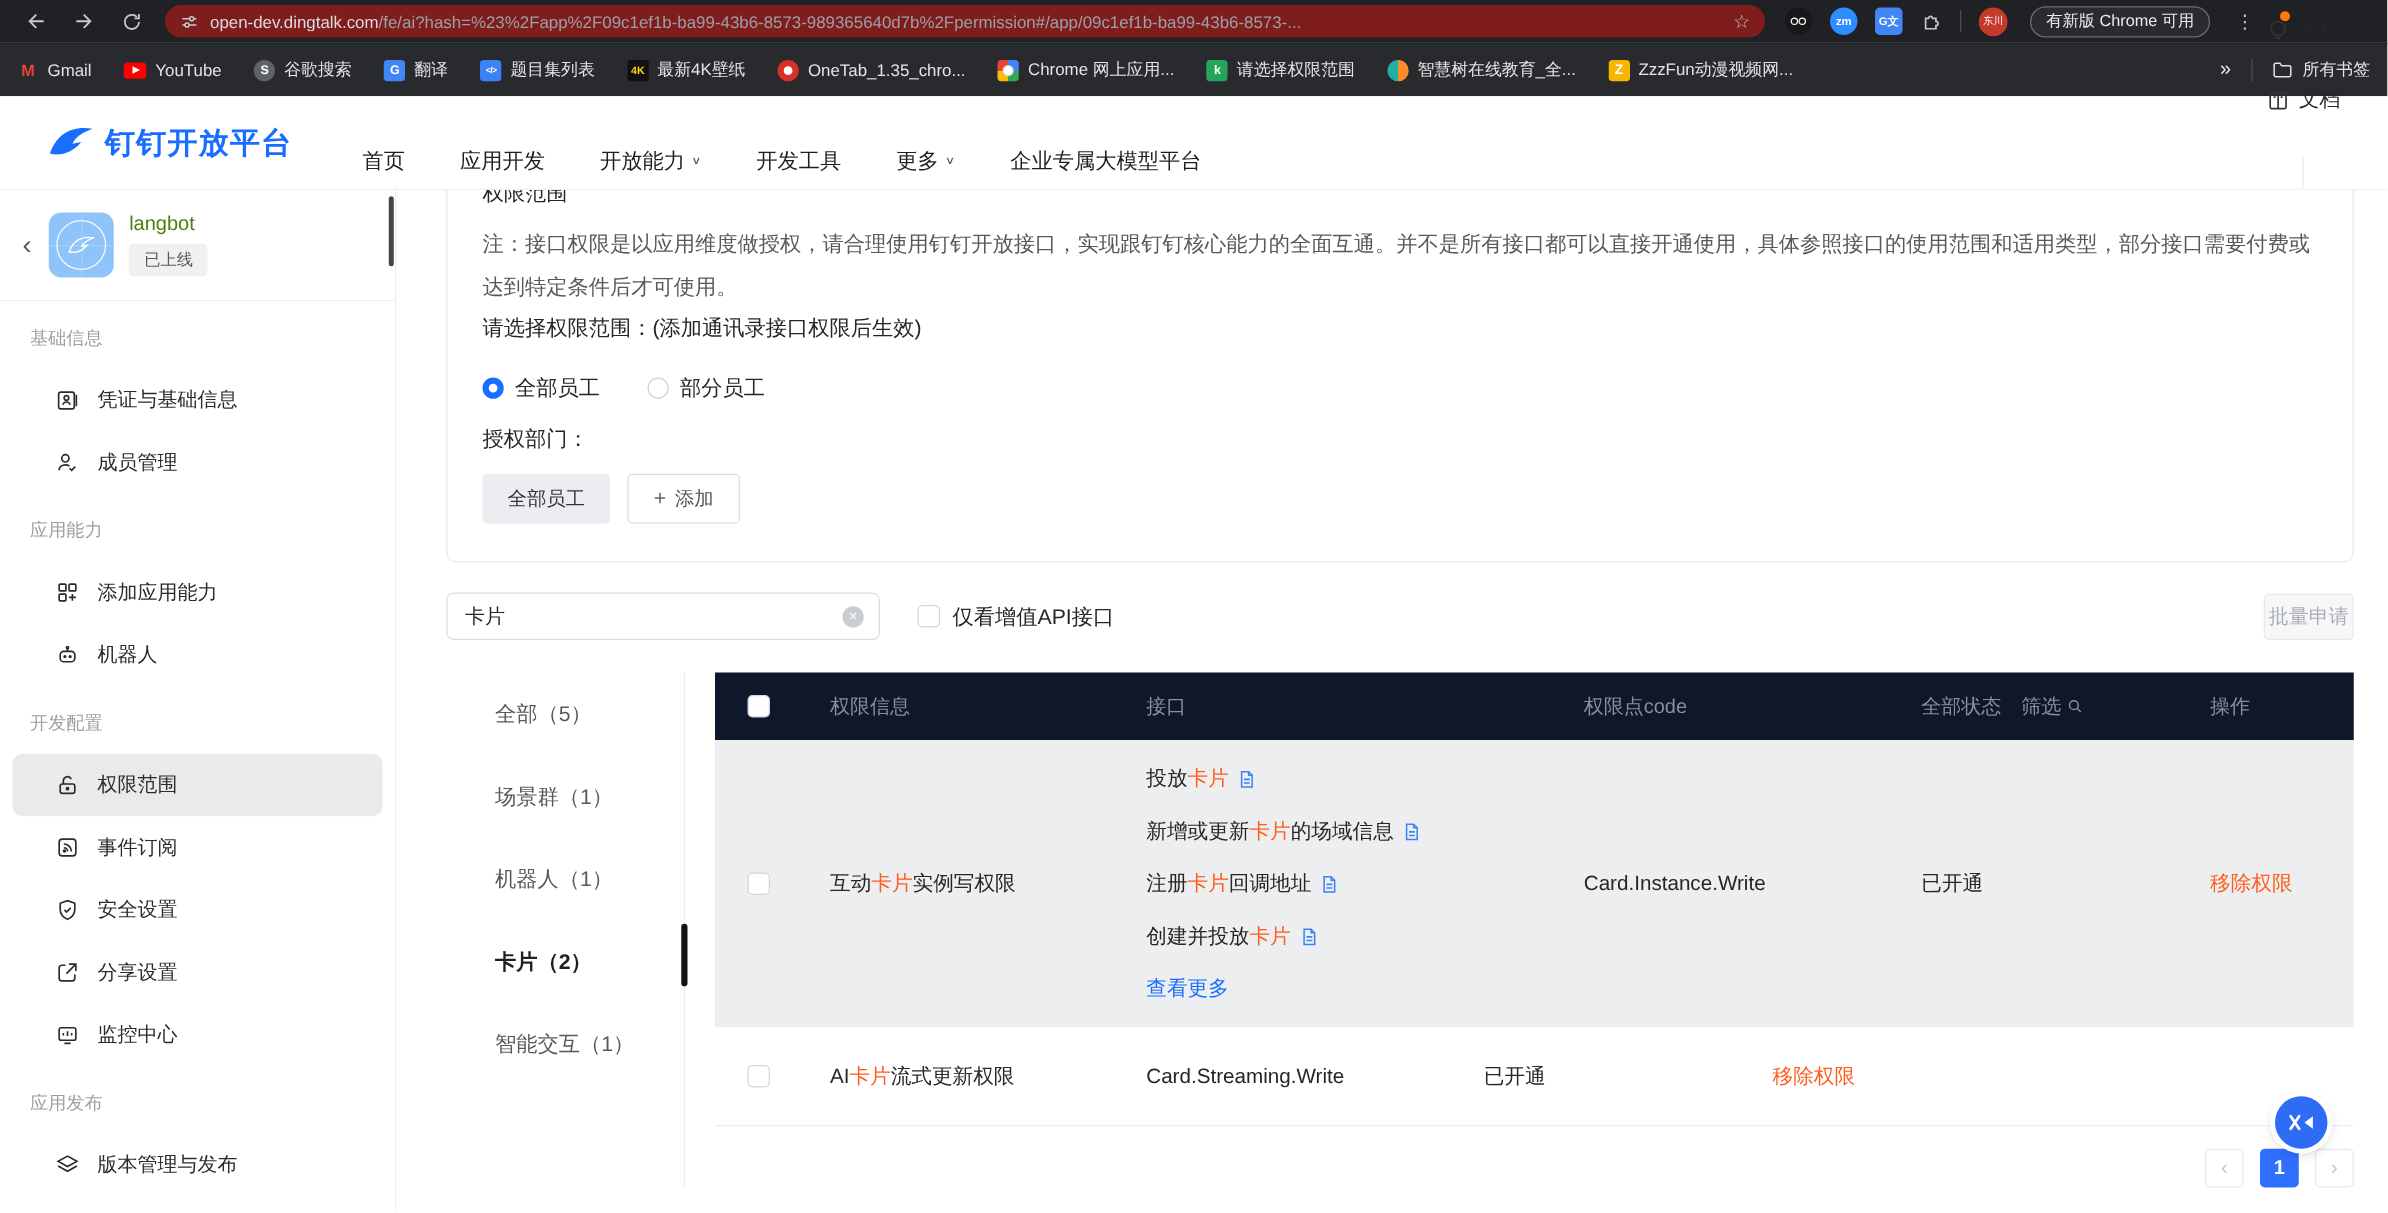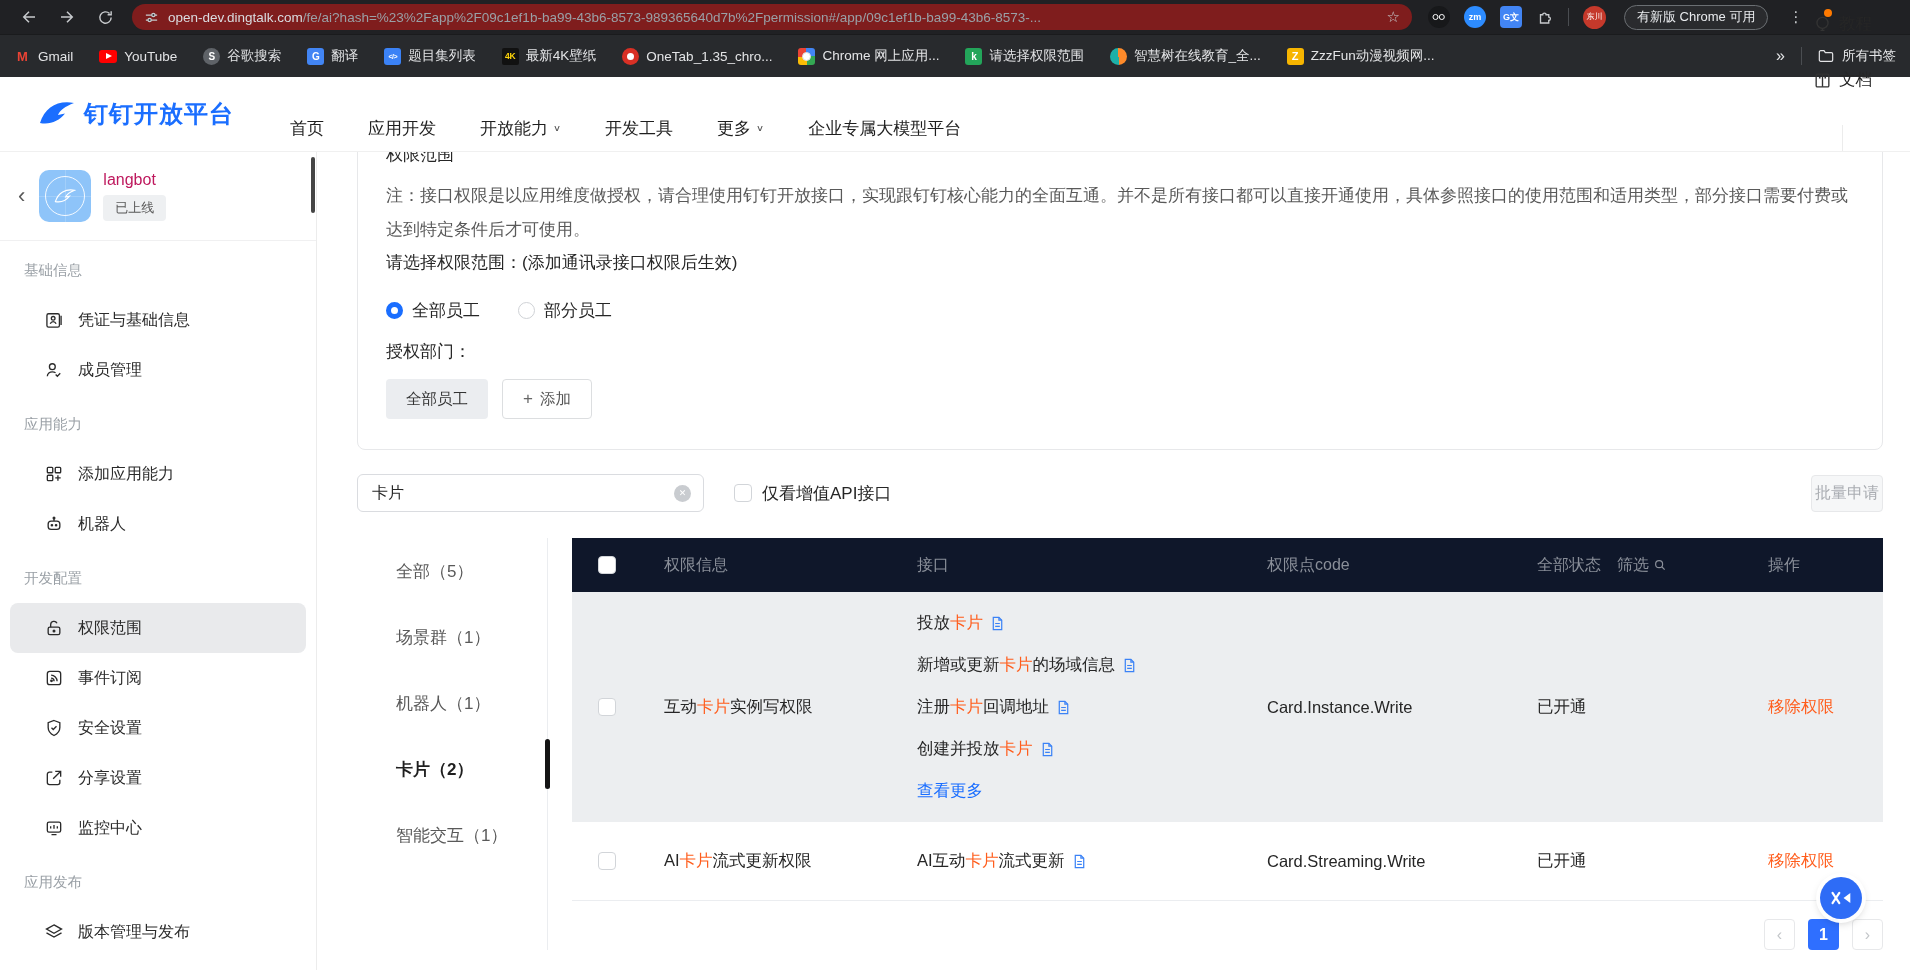--- a/index.html
+++ b/index.html
@@ -68,21 +68,21 @@
   .sidebar { width:317px; background:#fff; border-right:1px solid #ececec; position:relative; flex:0 0 auto; }
   .sb-scroll-thumb { position:absolute; right:1px; top:5px; width:4px; height:56px; background:#454545; border-radius:2px; }
   .app-head { display:flex; align-items:center; gap:12px; padding:18px 14px 18px 18px; border-bottom:1px solid #f0f0f1; }
   .back-chevron { color:#595959; font-size:22px; line-height:1; margin-right:2px; }
   .app-avatar { width:52px; height:52px; border-radius:10px; background:#8ec4f9; display:flex; align-items:center; justify-content:center; position:relative; overflow:hidden; }
   .app-avatar::before { content:""; position:absolute; inset:0; background:
       linear-gradient(rgba(255,255,255,.18),rgba(255,255,255,.18)) 50% 0/1px 100% no-repeat,
       linear-gradient(rgba(255,255,255,.18),rgba(255,255,255,.18)) 0 50%/100% 1px no-repeat; }
   .app-avatar-ring { width:40px; height:40px; border:1.4px solid rgba(255,255,255,.9); border-radius:50%; display:flex; align-items:center; justify-content:center; }
   .app-meta { display:flex; flex-direction:column; gap:6px; }
-  .app-name { font-size:16px; color:#be185d; }
+  .app-name { font-size:16px; color:#4d7c0f; }
   .app-status { background:#eef0f2; color:#595959; font-size:13px; border-radius:4px; padding:4px 12px; align-self:flex-start; }
   .group-label { height:50px; display:flex; align-items:center; padding-left:24px; color:#9aa0a6; font-size:14.5px; margin-top:4px; }
   .side-item { height:50px; margin:0 10px; border-radius:8px; display:flex; align-items:center; gap:14px; padding-left:34px; font-size:16px; color:#2b2b2b; cursor:pointer; }
   .side-item.active { background:#e9eaec; }
   .side-ic { width:20px; height:20px; flex:0 0 auto; display:flex; }
 
   .main { flex:1; background:#fff; overflow:hidden; padding:0 27px 0 40px; position:relative; }
 
   
   .scope-card { border:1px solid #e7e8ea; border-radius:8px; padding:18px 28px 30px; margin-top:-28px; }
@@ -564,29 +564,20 @@
               </div>
           </div>
 
           <div class="t-row t-body-row2">
             <div class="col-check">
                 <span class="cb"></span>
               </div>
             <div class="col-info">
                 <span class="cell-text"><span>AI</span><span class="hl">卡片</span><span>流式更新权限</span></span>
               </div>
-            <div class="col-api">
-              <div class="api-line">
-                <span><span>AI互动</span><span class="hl">卡片</span><span>流式更新</span></span>
-                <svg width="15" height="15" viewBox="0 0 16 16">
-                    <path d="M3.5 1.5h6l3 3v10h-9z" fill="none" stroke="#3b82f6" stroke-width="1.3"></path>
-                    <path d="M9.5 1.5v3h3M5.5 8h5M5.5 11h5" fill="none" stroke="#3b82f6" stroke-width="1.3"></path>
-                  </svg>
-              </div>
-            </div>
             <div class="col-code">
                 <span class="cell-text">Card.Streaming.Write</span>
               </div>
             <div class="col-status">
                 <span class="cell-text">已开通</span>
               </div>
             <div class="col-action">
                 <span class="action-link">移除权限</span>
               </div>
           </div>

